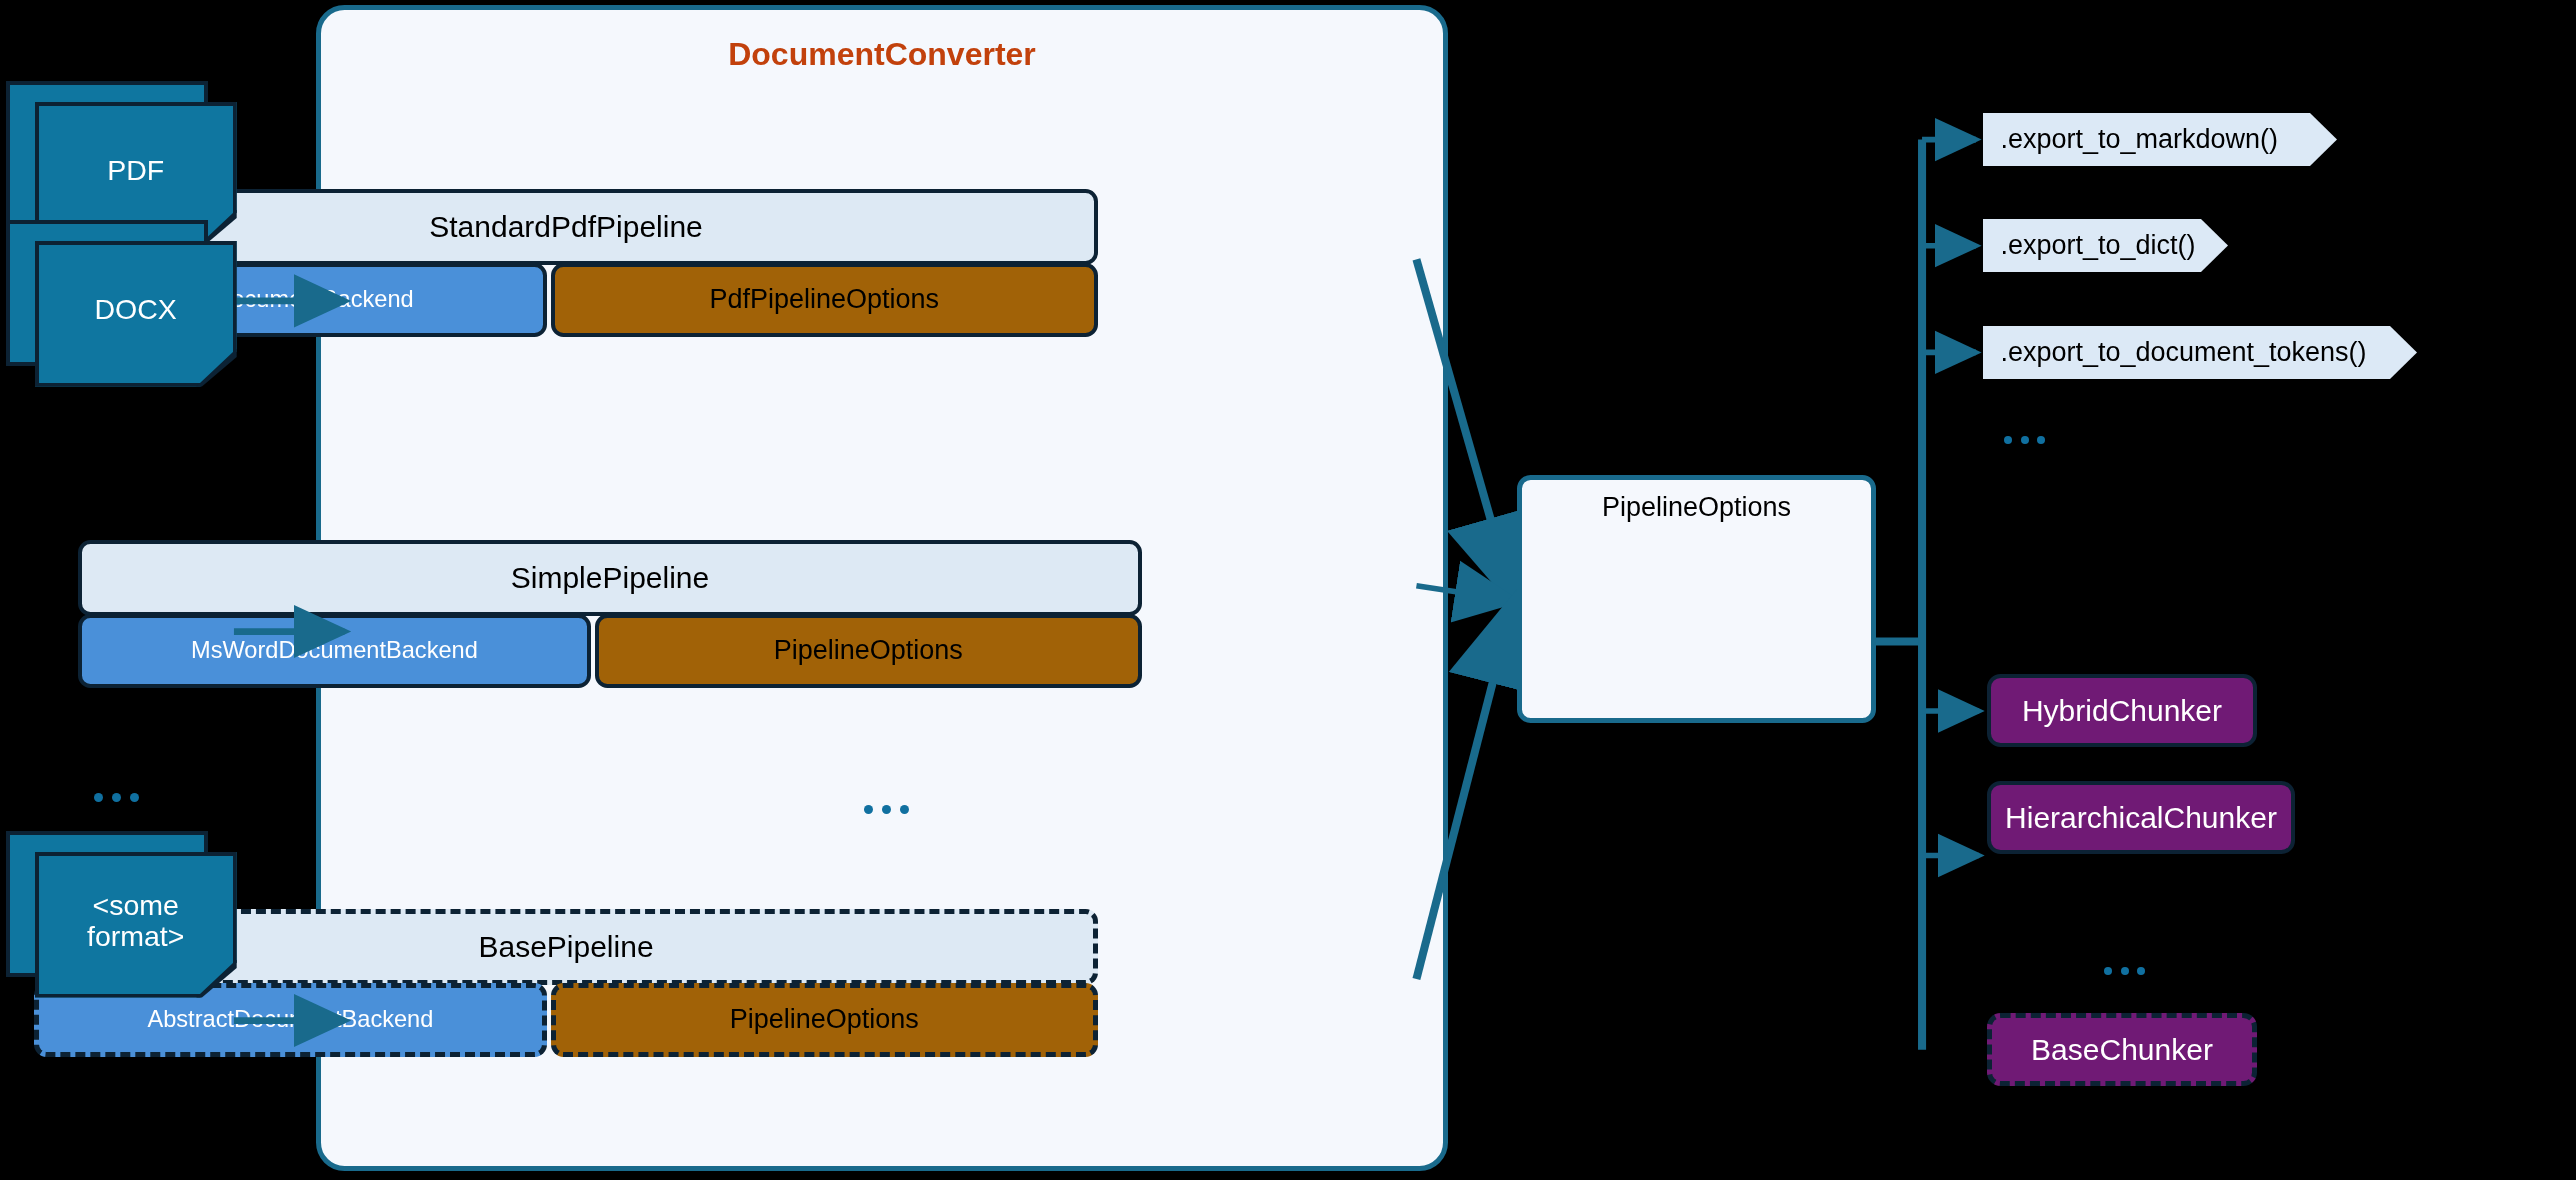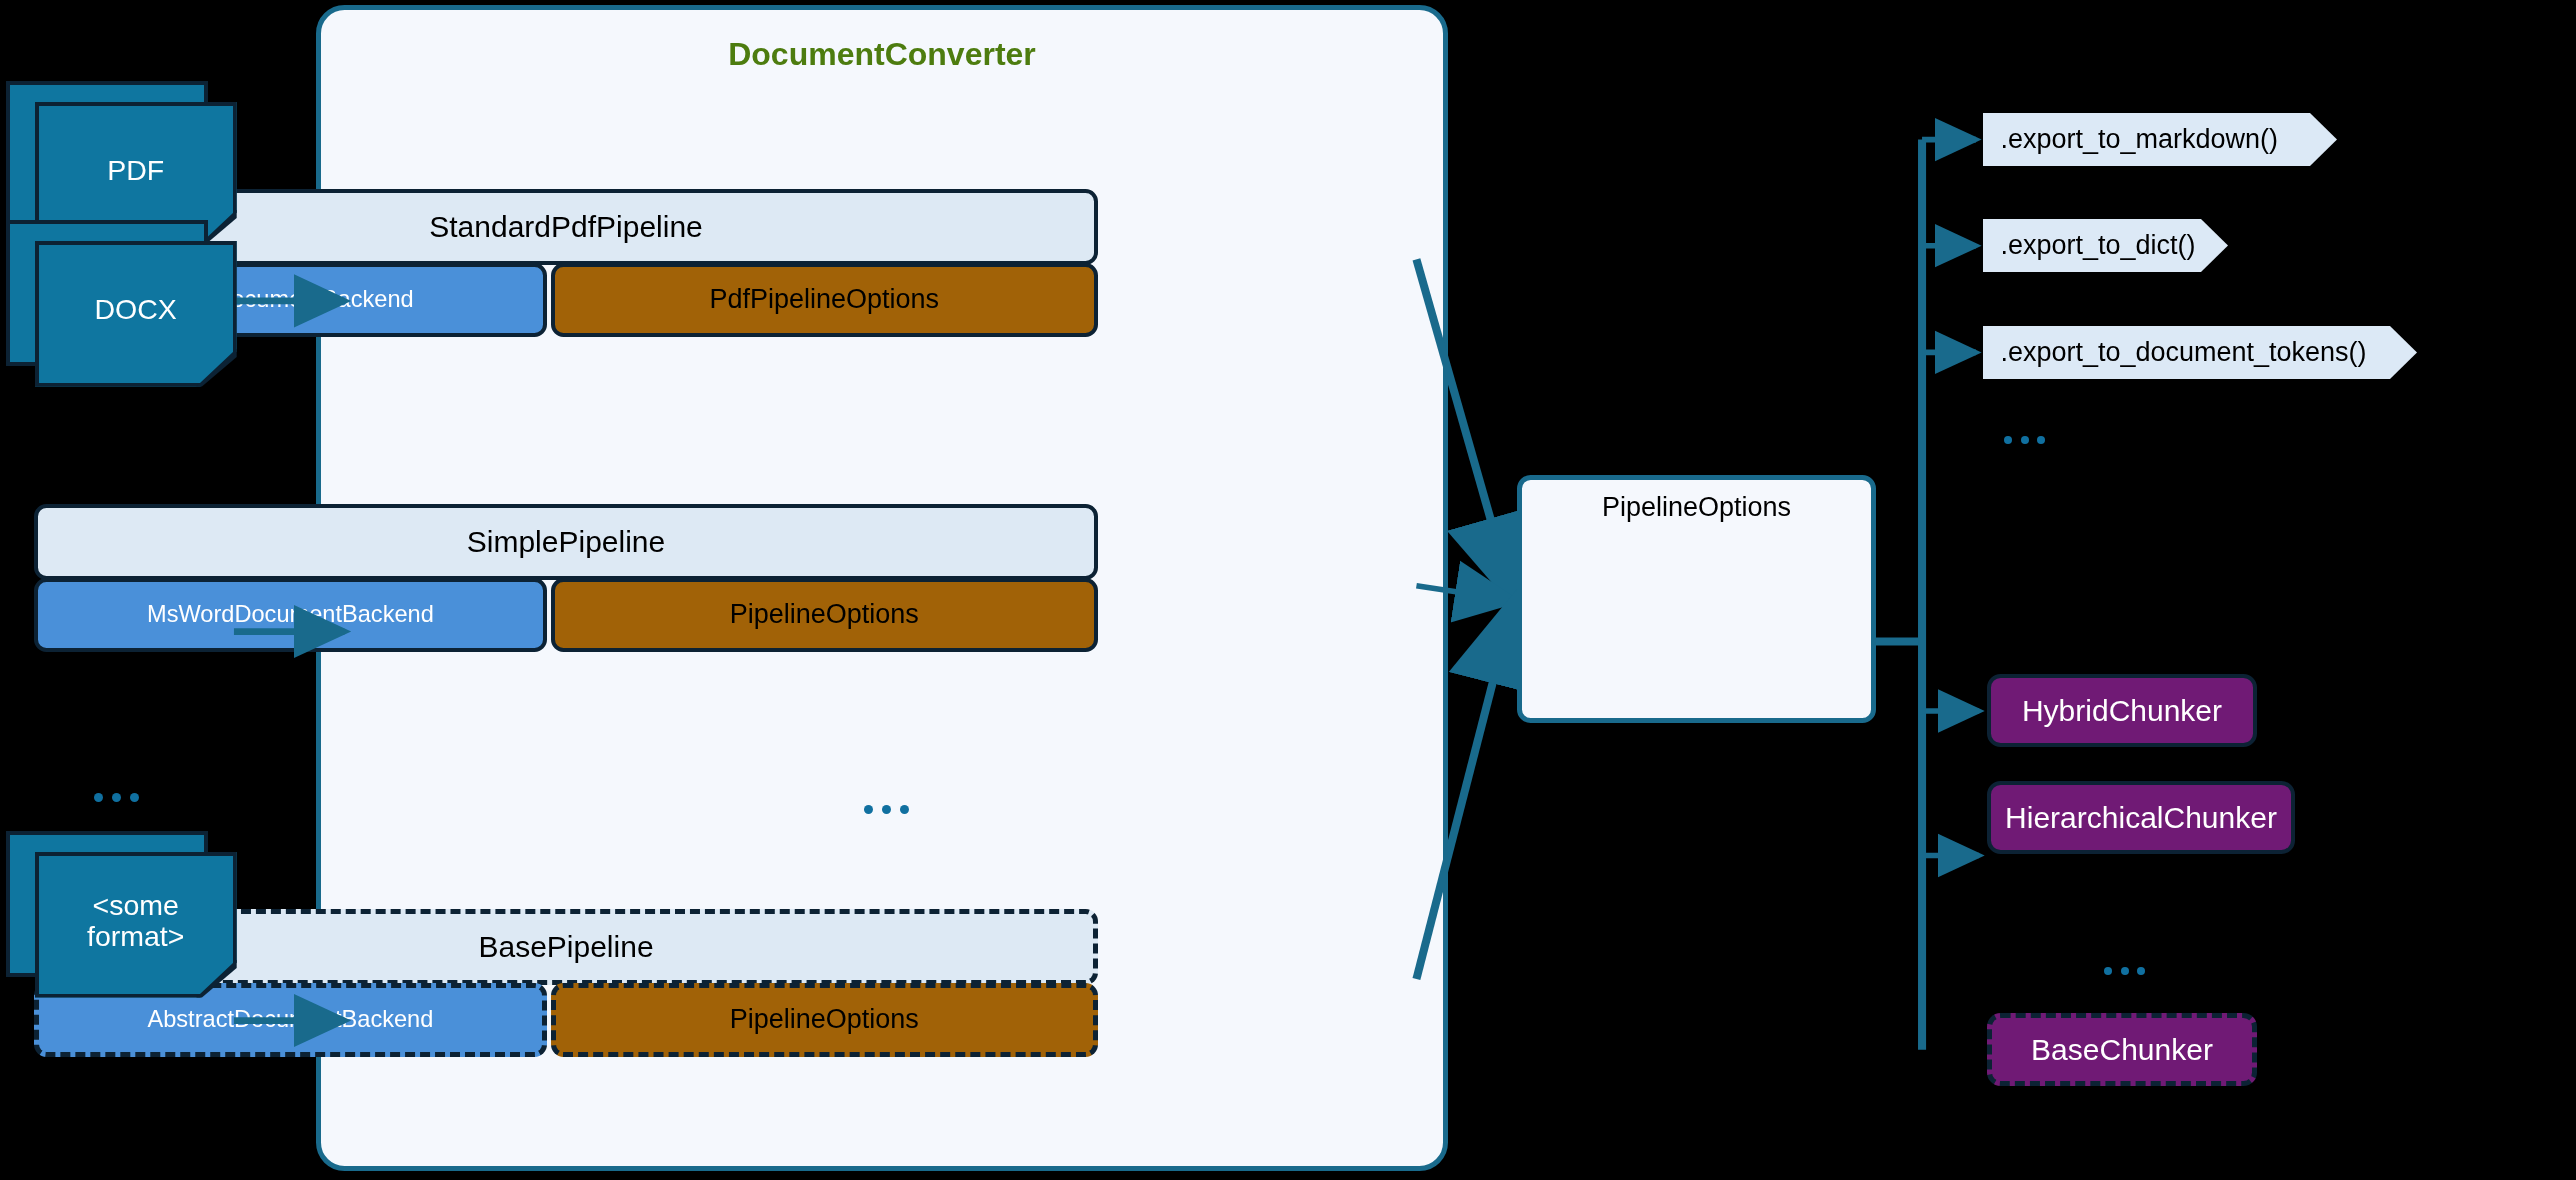--- a/index.html
+++ b/index.html
@@ -112,21 +112,21 @@
     z-index: 2;
   }
   #converter-title {
     position: absolute;
     left: 0;
     top: 26px;
     width: 100%;
     text-align: center;
     font-size: 32px;
     font-weight: bold;
-    color: #4d7c0f;
+    color: #c2410c;
   }
 
   
   .pipeline {
     position: absolute;
     left: 34px;
     width: 1064px;
     z-index: 3;
   }
   .pipe-head {
@@ -301,21 +301,21 @@
   </div>
 
   <div class="pipeline" style="top:189px;">
     <div class="pipe-head">StandardPdfPipeline</div>
     <div class="pipe-row">
       <div class="pipe-backend">PDFDocumentBackend</div>
       <div class="pipe-options">PdfPipelineOptions</div>
     </div>
   </div>
 
-  <div class="pipeline" style="top:504px;">
+  <div class="pipeline" style="top:540px;margin-left:44px;">
     <div class="pipe-head">SimplePipeline</div>
     <div class="pipe-row">
       <div class="pipe-backend">MsWordDocumentBackend</div>
       <div class="pipe-options">PipelineOptions</div>
     </div>
   </div>
 
   <div class="dots" style="left:864px; top:805px;">
     <i></i>
       <i></i>

